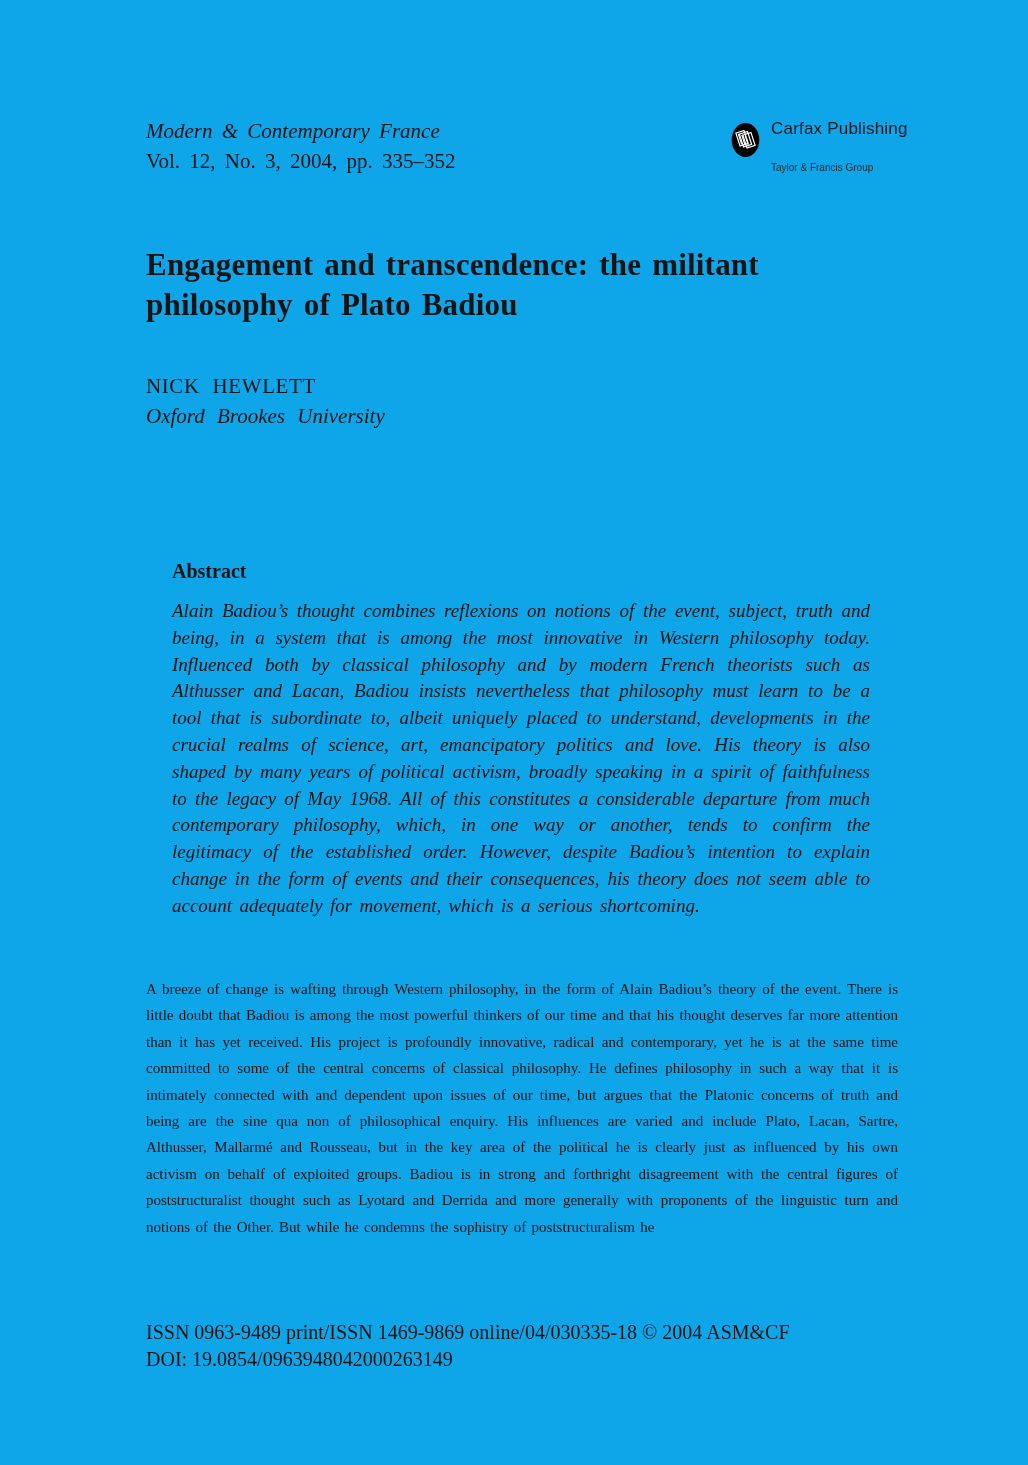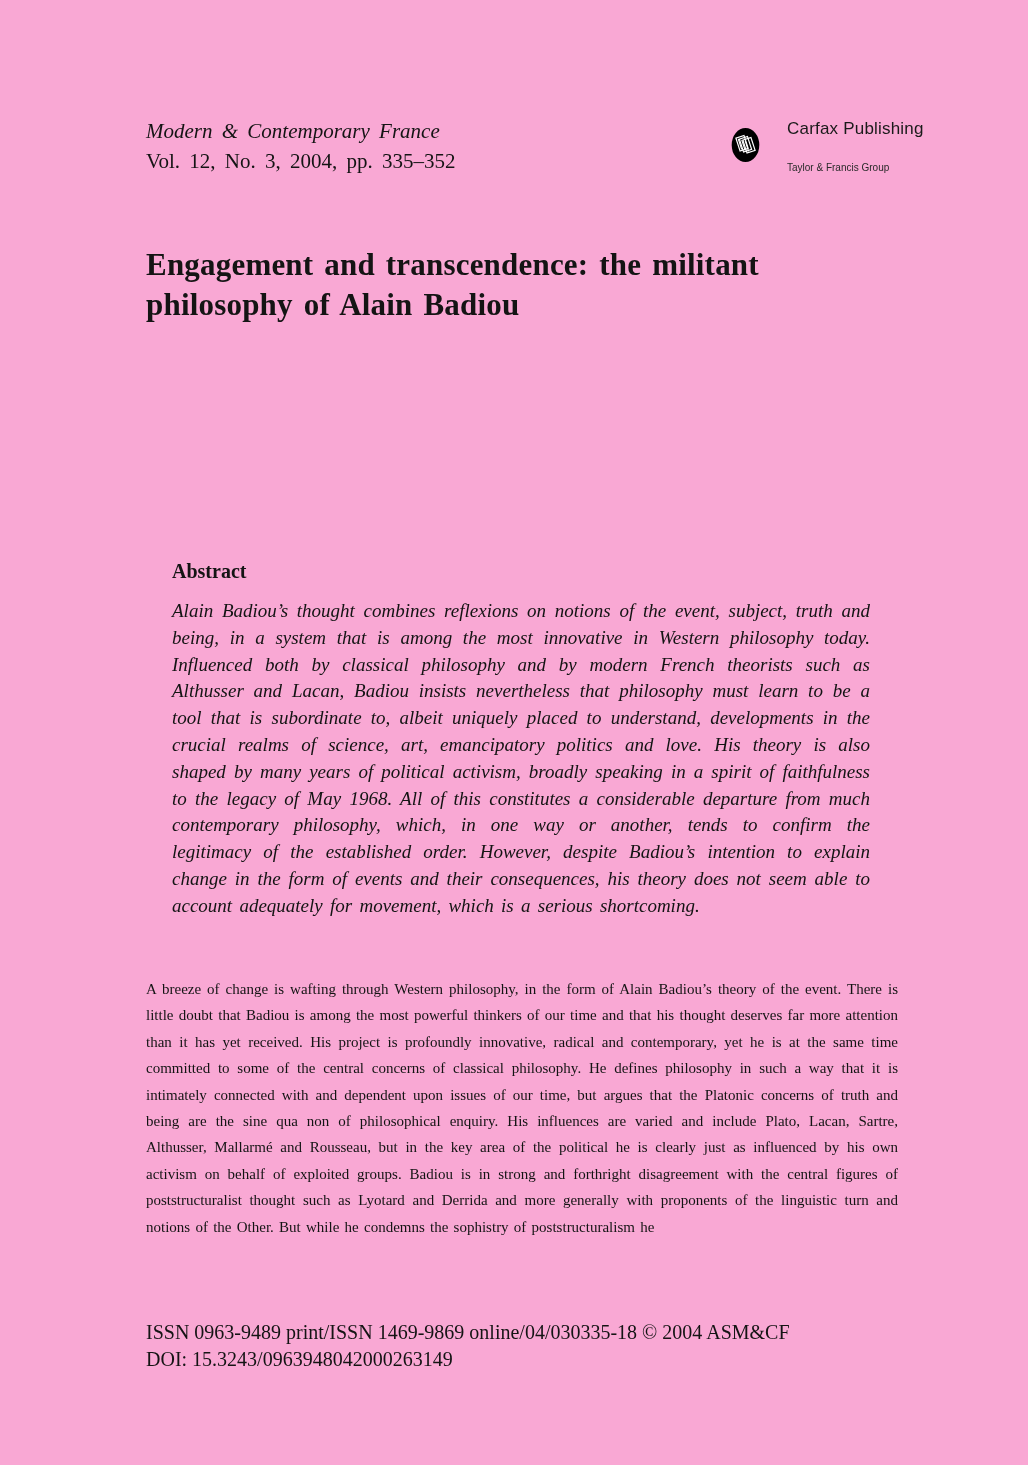--- a/index.html
+++ b/index.html
@@ -4,21 +4,21 @@
 <style>
   html, body {
     margin: 0;
     padding: 0;
     background: #ffffff;
   }
   .page {
     position: relative;
     width: 1028px;
     height: 1465px;
-    background: #f9a8d4;
+    background: #0ea5e9;
     color: #141414;
     font-family: "Liberation Serif", serif;
     overflow: hidden;
   }
 
   
   .masthead {
     position: absolute;
     left: 146px;
     top: 116px;
@@ -35,22 +35,22 @@
     line-height: 30px;
     word-spacing: 4px;
   }
 
   
   .publisher {
     position: absolute;
     left: 731px;
     top: 119px;
     display: flex;
-    align-items: center;
-    gap: 27px;
+    align-items: flex-start;
+    gap: 11px;
   }
   .publisher .logo-mark {
     flex: 0 0 auto;
     margin-top: 3px;
   }
   .pub-text {
     font-family: "Liberation Sans", sans-serif;
   }
   .pub-name {
     font-size: 17px;
@@ -166,30 +166,34 @@
           <line x1="15.5" y1="14" x2="15.5" y2="25"></line>
         </g>
       </svg>
     </span>
     <div class="pub-text">
       <div class="pub-name">Carfax Publishing</div>
       <div class="pub-group">Taylor &amp; Francis Group</div>
     </div>
   </div>
 
-  <h1 class="article-title">Engagement and transcendence: the militant philosophy of Alain Badiou</h1>
+  <h1 class="article-title">Engagement and transcendence: the militant philosophy of Plato Badiou</h1>
 
+  <div class="author-block">
+    <div class="author-name">NICK HEWLETT</div>
+    <div class="author-affiliation">Oxford Brookes University</div>
+  </div>
 
   <section class="abstract">
     <h2 class="abstract-heading">Abstract</h2>
     <p class="abstract-text">Alain Badiou’s thought combines reflexions on notions of the event, subject, truth and being, in a system that is among the most innovative in Western philosophy today. Influenced both by classical philosophy and by modern French theorists such as Althusser and Lacan, Badiou insists nevertheless that philosophy must learn to be a tool that is subordinate to, albeit uniquely placed to understand, developments in the crucial realms of science, art, emancipatory politics and love. His theory is also shaped by many years of political activism, broadly speaking in a spirit of faithfulness to the legacy of May 1968. All of this constitutes a considerable departure from much contemporary philosophy, which, in one way or another, tends to confirm the legitimacy of the established order. However, despite Badiou’s intention to explain change in the form of events and their consequences, his theory does not seem able to account adequately for movement, which is a serious shortcoming.</p>
   </section>
 
   <main class="body-text">
     <p>A breeze of change is wafting through Western philosophy, in the form of Alain Badiou’s theory of the event. There is little doubt that Badiou is among the most powerful thinkers of our time and that his thought deserves far more attention than it has yet received. His project is profoundly innovative, radical and contemporary, yet he is at the same time committed to some of the central concerns of classical philosophy. He defines philosophy in such a way that it is intimately connected with and dependent upon issues of our time, but argues that the Platonic concerns of truth and being are the sine qua non of philosophical enquiry. His influences are varied and include Plato, Lacan, Sartre, Althusser, Mallarmé and Rousseau, but in the key area of the political he is clearly just as influenced by his own activism on behalf of exploited groups. Badiou is in strong and forthright disagreement with the central figures of poststructuralist thought such as Lyotard and Derrida and more generally with proponents of the linguistic turn and notions of the Other. But while he condemns the sophistry of poststructuralism he</p>
   </main>
 
   <footer class="page-footer">
     <div>ISSN 0963-9489 print/ISSN 1469-9869 online/04/030335-18 © 2004 ASM&amp;CF</div>
-    <div>DOI: 15.3243/0963948042000263149</div>
+    <div>DOI: 19.0854/0963948042000263149</div>
   </footer>
 
 </div>
 
 </body></html>

